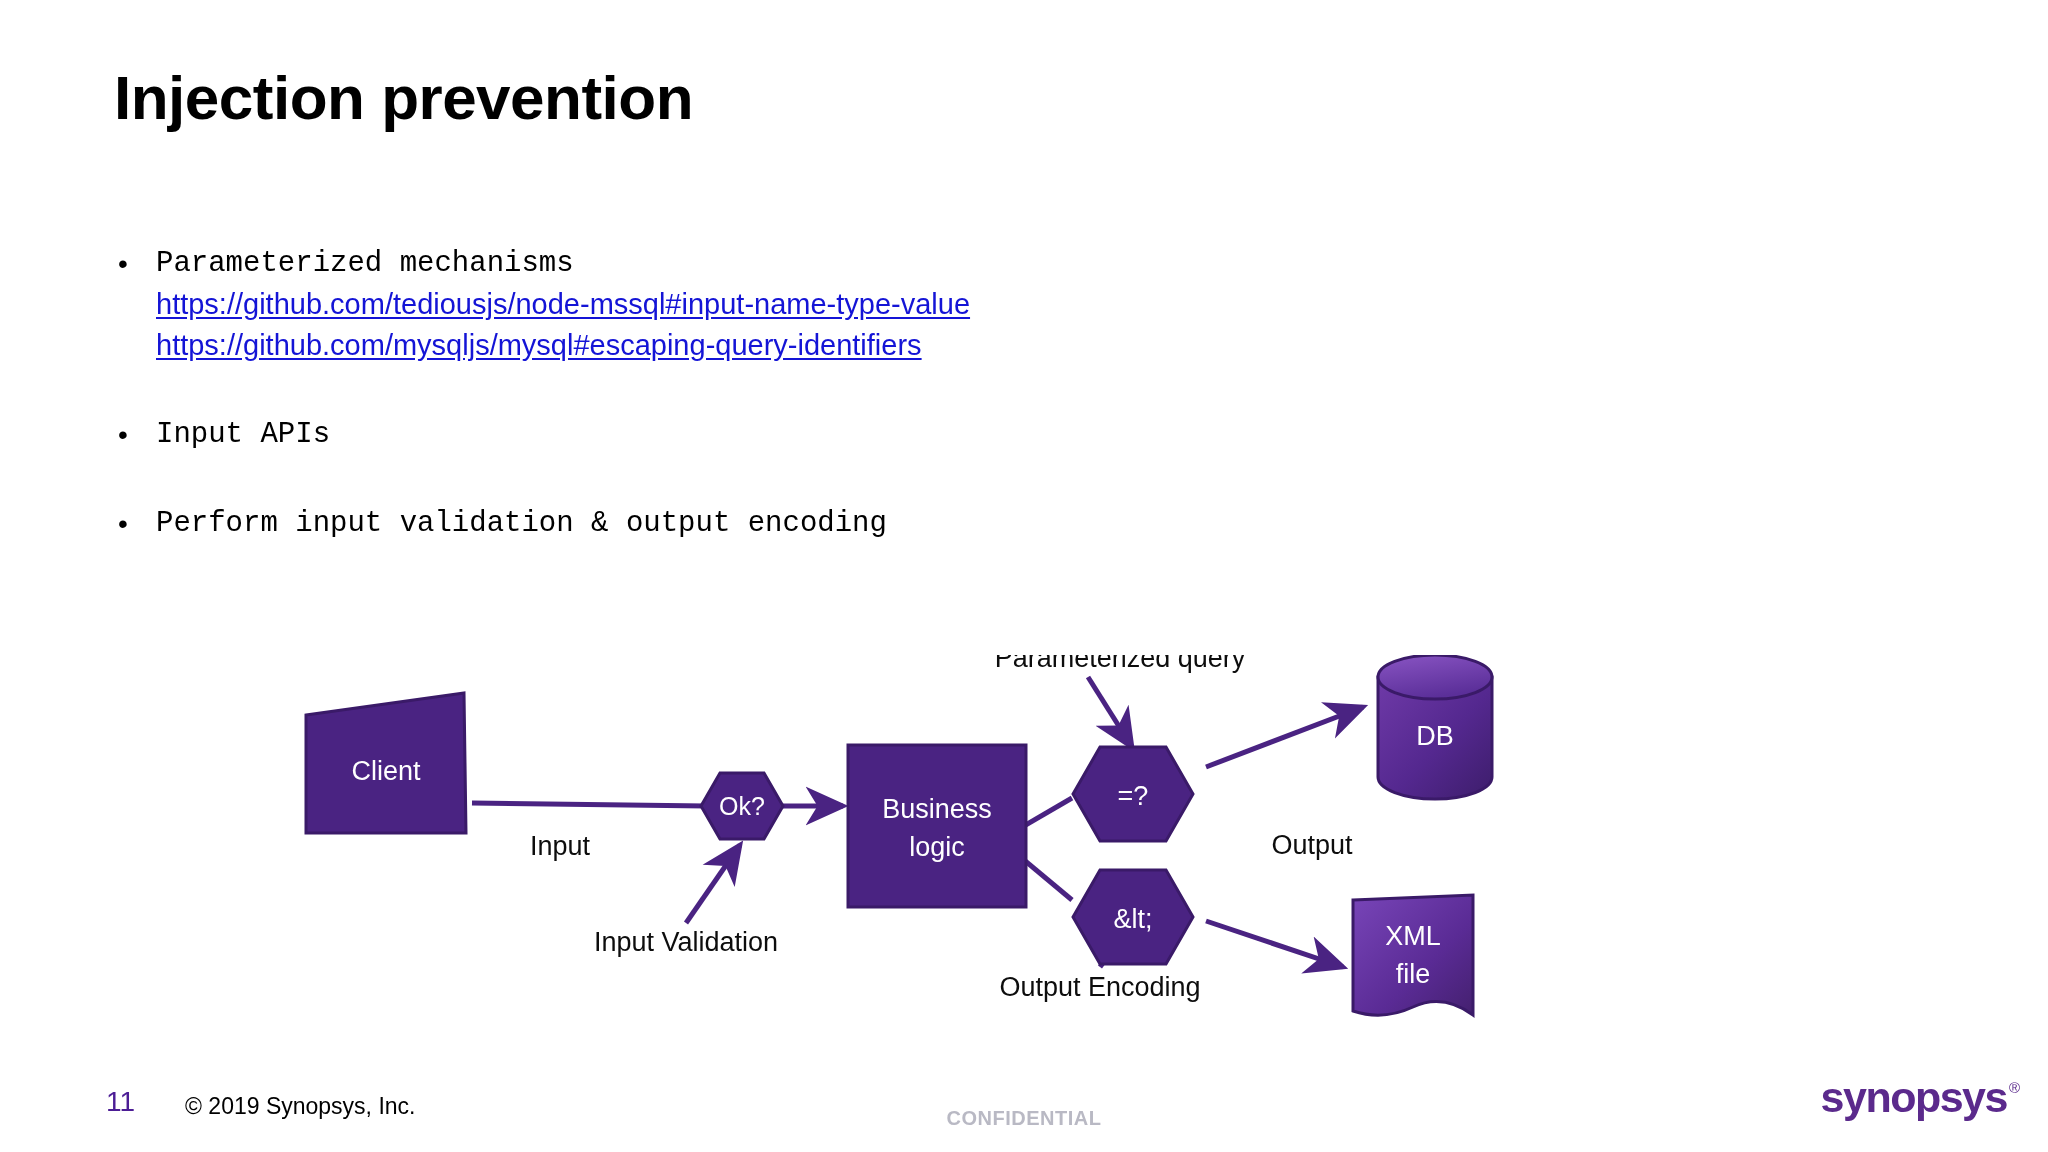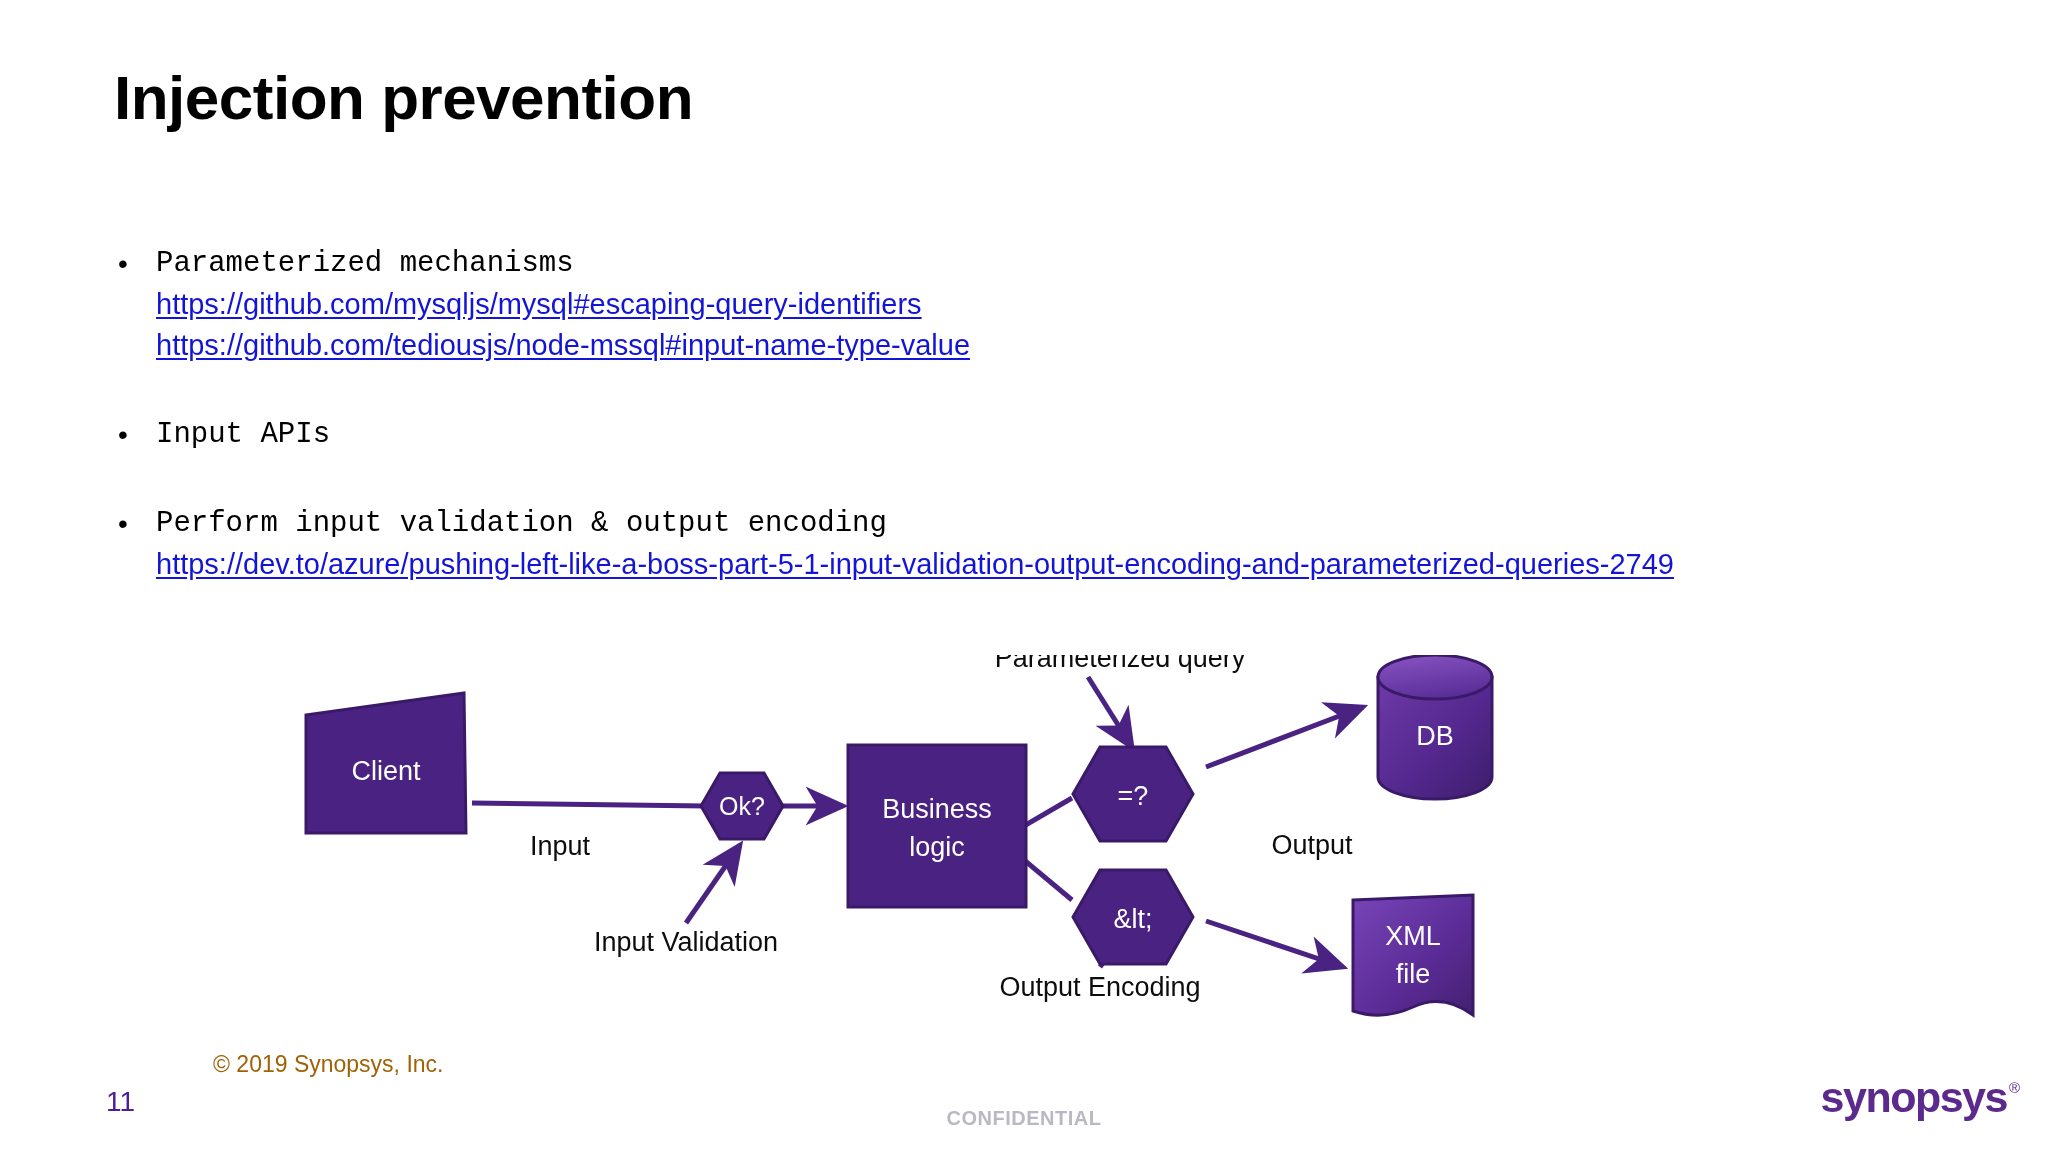--- a/index.html
+++ b/index.html
@@ -90,24 +90,23 @@
   .footer-page {
     position: absolute;
     left: 106px;
     top: 1086px;
     font-size: 28px;
     color: #4c1d95;
   }
   .footer-copy {
     position: absolute;
     left: 185px;
-    top: 1051px;
+    top: 1093px;
     font-size: 23px;
-    color: #a16207;
-    margin-left: 28px;
+    color: #000000;
   }
   .footer-confidential {
     position: absolute;
     left: 0;
     right: 0;
     top: 1086px;
     text-align: center;
     font-size: 20px;
     font-weight: bold;
     color: #b9b9c4;
@@ -145,39 +144,36 @@
   <div class="title">Injection prevention</div>
 
   <div class="body-block">
 
     <div class="bullet-group">
       <div class="bullet-row">
         <span class="bullet-dot">•</span>
         <span class="bullet-text">Parameterized mechanisms</span>
       </div>
       <div class="link-list">
+        <span class="link">https://github.com/tediousjs/node-mssql#input-name-type-value</span>
         <span class="link">https://github.com/mysqljs/mysql#escaping-query-identifiers</span>
-        <span class="link">https://github.com/tediousjs/node-mssql#input-name-type-value</span>
       </div>
     </div>
 
     <div class="bullet-group">
       <div class="bullet-row">
         <span class="bullet-dot">•</span>
         <span class="bullet-text">Input APIs</span>
       </div>
     </div>
 
     <div class="bullet-group">
       <div class="bullet-row">
         <span class="bullet-dot">•</span>
         <span class="bullet-text">Perform input validation &amp; output encoding</span>
-      </div>
-      <div class="link-list">
-        <span class="link wrap">https://dev.to/azure/pushing-left-like-a-boss-part-5-1-input-validation-output-encoding-and-parameterized-queries-2749</span>
       </div>
     </div>
 
   </div>
 
   <div class="diagram">
     <svg viewBox="0 0 1420 410" xmlns="http://www.w3.org/2000/svg">
       <defs>
         <linearGradient id="gradBody" x1="0" y1="0" x2="1" y2="1">
           <stop offset="0%" stop-color="#6f3aa8"></stop>

